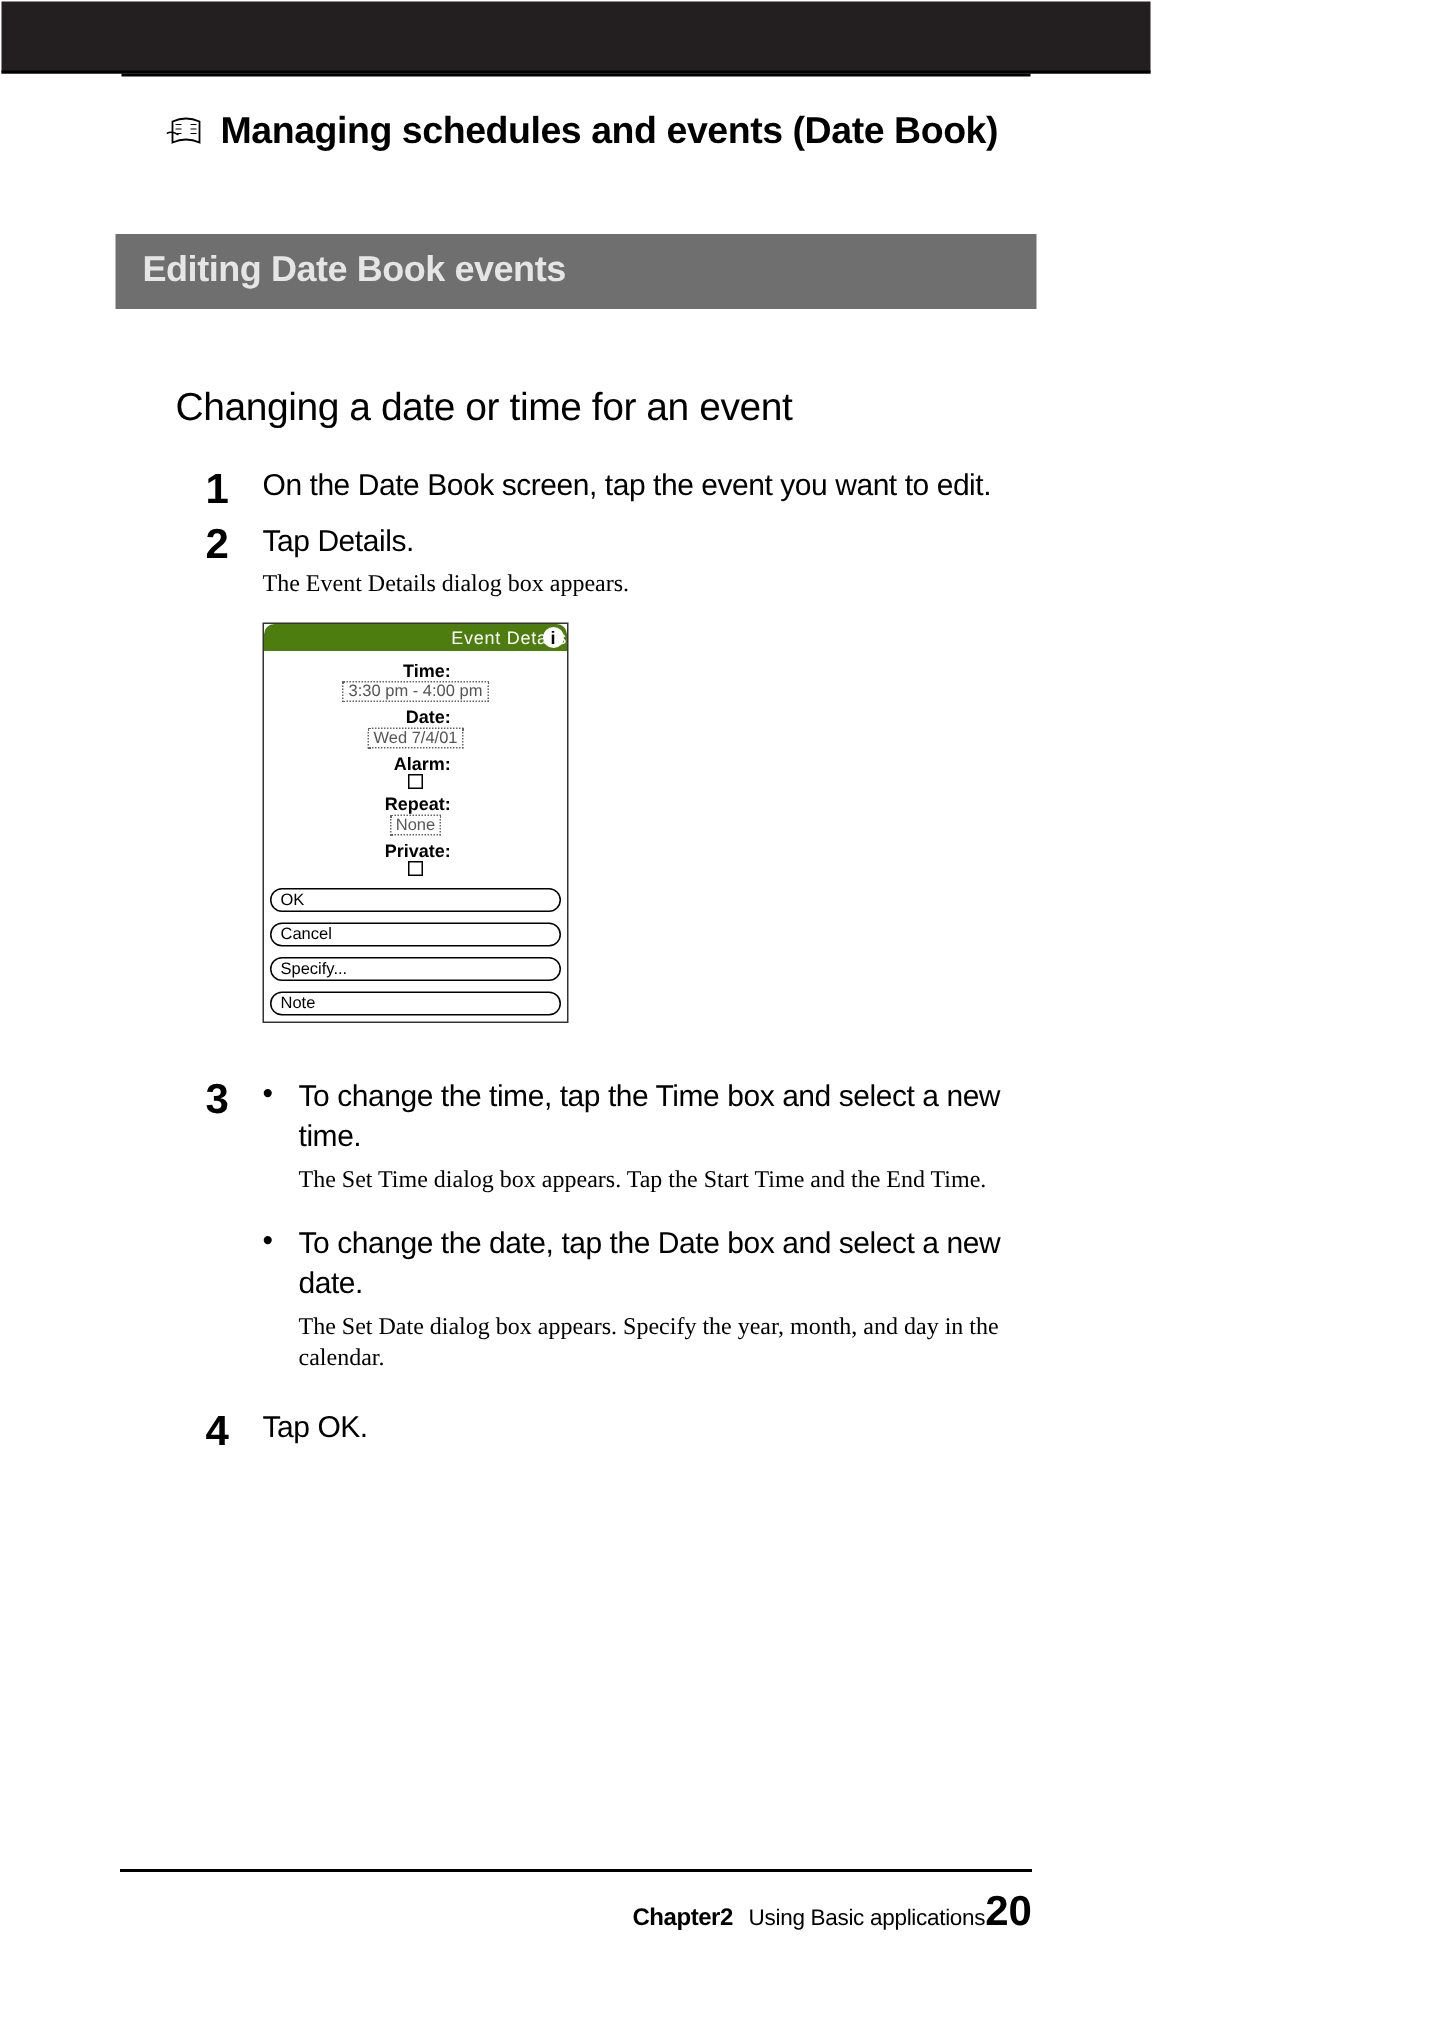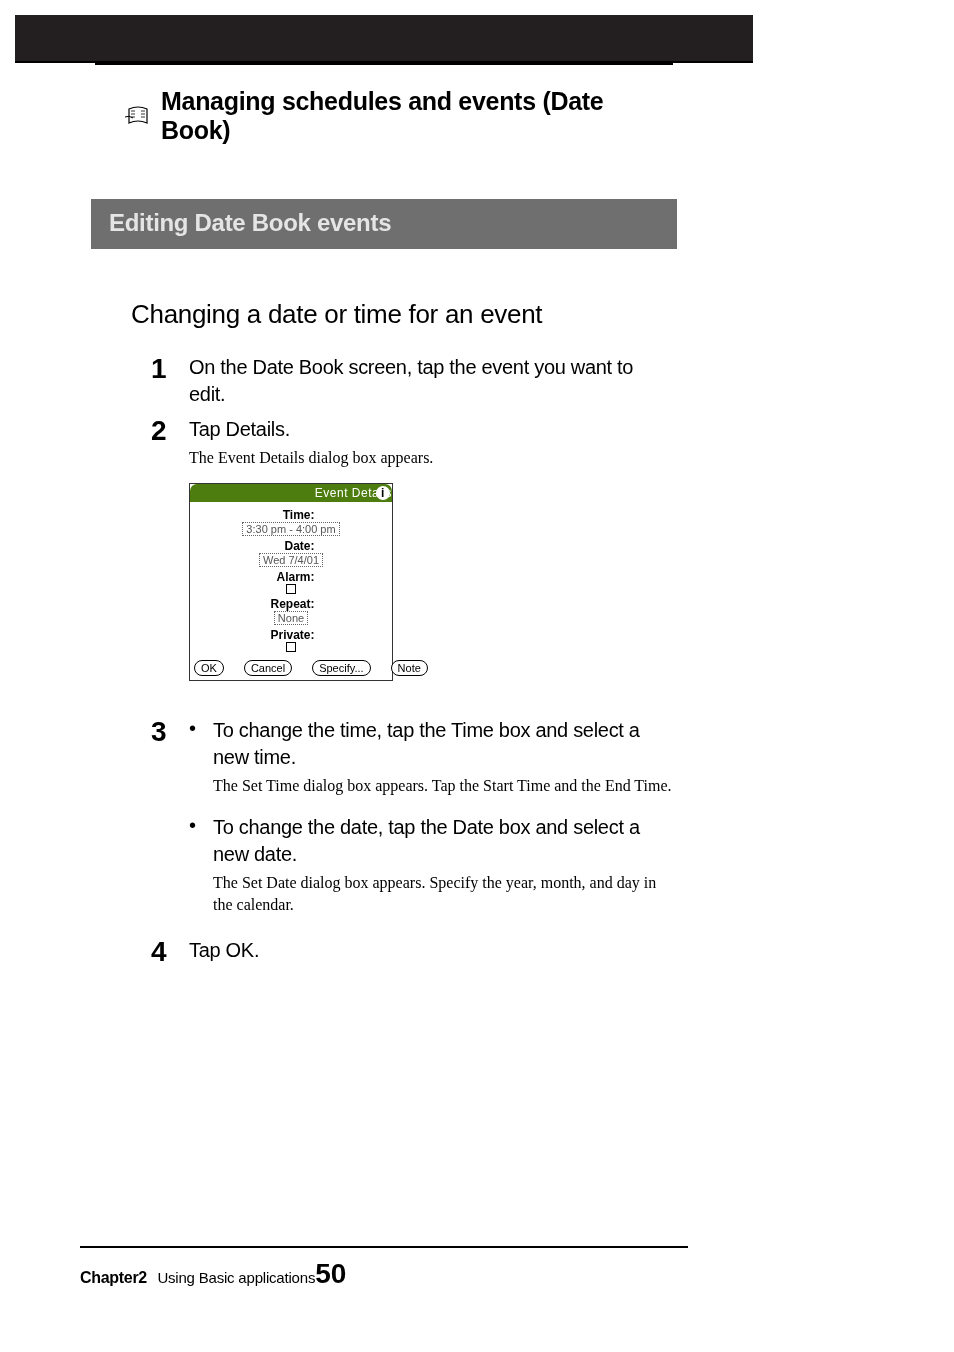--- a/index.html
+++ b/index.html
@@ -1,17 +1,17 @@
 <!DOCTYPE html>
 <html><head>
 <meta charset="utf-8">
 <style>
   * { box-sizing: border-box; margin: 0; padding: 0; }
   html, body { width: 954px; height: 1352px; background: #fff; font-family: Georgia, 'Times New Roman', serif; color: #000; }
-  .page { width: 768px; height: 1352px; position: relative; padding: 15px; }
+  .page { width: 768px; height: 1352px; position: relative; padding: 1px; }
   .topbar { background: #231f20; height: 48px; width: 100%; border-bottom: 2px solid #000; }
   .rule { border: none; border-top: 2px solid #000; margin: 0 80px 0 80px; }
   .content { padding: 22px 80px 0 80px; }
   .chapter-head { display: flex; align-items: center; margin-bottom: 54px; gap: 10px; padding-left: 30px; }
   .chapter-head svg { width: 26px; height: 26px; flex: 0 0 auto; }
   .chapter-head .title { font-family: Verdana, Arial, sans-serif; font-weight: 700; font-size: 25px; letter-spacing: -0.3px; }
   .section-bar { background: #6f6f6f; color: #e5e5e5; font-family: Verdana, Arial, sans-serif; font-weight: 700; font-size: 24px; padding: 10px 18px 12px 18px; margin: 0 -4px 50px -4px; letter-spacing: -0.3px; }
   .subhead { font-family: Verdana, Arial, sans-serif; font-weight: 400; font-size: 26px; margin: 0 0 24px 36px; letter-spacing: -0.3px; }
   .steps { margin-left: 56px; }
   .step { display: flex; align-items: flex-start; margin-bottom: 8px; }
@@ -24,25 +24,25 @@
   .bullet-text { flex: 1; }
   .event-dialog { margin: 14px 0 28px 0; width: 204px; border: 1px solid #333; font-family: 'Lucida Sans', Arial, sans-serif; font-size: 12px; background:#fff; }
   .event-dialog .titlebar { background: #4d7c0f; color: #fff; display:flex; align-items:center; justify-content:flex-end; position: relative; height: 18px; border-radius: 7px 7px 0 0; }
   .event-dialog .titlebar span { font-size: 12px; font-family: Arial, sans-serif; letter-spacing: 0.5px; }
   .event-dialog .info-icon { position:absolute; right:2px; top:2px; width:14px; height:14px; border-radius:50%; background:#fff; color:#000; font-weight:bold; font-family: Georgia, serif; font-size:11px; text-align:center; line-height:14px; }
   .event-dialog .dform { padding: 6px 6px 2px 6px; }
   .event-dialog .row { display:flex; align-items:center; margin-bottom: 3px; flex-direction: column; }
   .event-dialog .lbl { width: 55px; text-align: right; font-weight: bold; font-size: 12px; padding-right: 4px; font-family: Arial, sans-serif; }
   .event-dialog .val { border: 1px dotted #666; padding: 0 3px; font-size: 11px; color: #555; font-family: Arial, sans-serif; }
   .event-dialog .chk { width: 10px; height: 10px; border: 1px solid #000; display:inline-block; }
-  .event-dialog .btnrow { display:flex; gap:20px; padding: 3px 4px 4px 4px; }
+  .event-dialog .btnrow { display:flex; gap:7px; padding: 3px 4px 4px 4px; flex-direction: column; }
   .event-dialog .btn { border: 1px solid #000; border-radius: 8px; padding: 0 6px; font-size: 11px; background:#fff; font-family: Arial, sans-serif; line-height: 14px; }
   .footer { position: absolute; left: 80px; right: 80px; bottom: 62px; }
   .footer-rule { border: none; border-top: 2px solid #000; margin-bottom: 10px; }
-  .footer-row { display:flex; justify-content: flex-start; align-items: baseline; font-family: Verdana, Arial, sans-serif; }
+  .footer-row { display:flex; justify-content: flex-end; align-items: baseline; font-family: Verdana, Arial, sans-serif; }
   .footer-left .chapnum { font-weight: 700; font-size: 16px; letter-spacing: -0.3px; }
   .footer-left .chapname { font-size: 15px; margin-left: 6px; letter-spacing: -0.2px; }
   .footer-right { font-weight: 900; font-family: Arial, sans-serif; font-size: 28px; }
 </style>
 </head>
 <body>
 
 <div class="page">
   <div class="topbar"></div>
   <hr class="rule">
@@ -144,16 +144,16 @@
     </div>
   </div>
 
   <div class="footer">
     <hr class="footer-rule">
     <div class="footer-row">
       <div class="footer-left">
         <span class="chapnum">Chapter2</span>
         <span class="chapname">Using Basic applications</span>
       </div>
-      <div class="footer-right">50</div>
+      <div class="footer-right">20</div>
     </div>
   </div>
 </div>
 
 </body></html>

